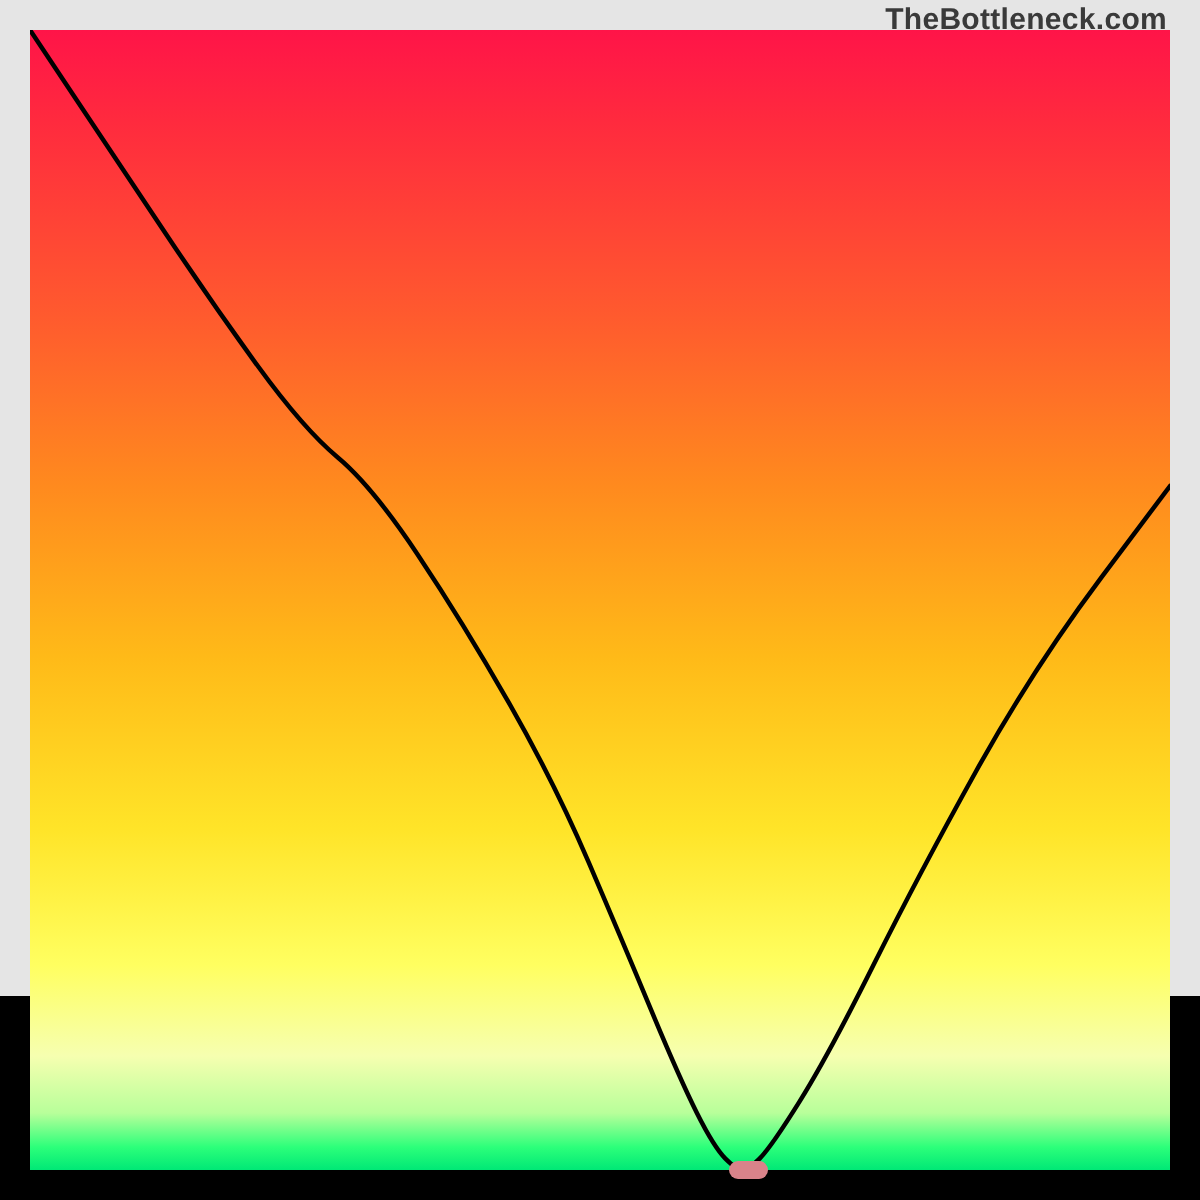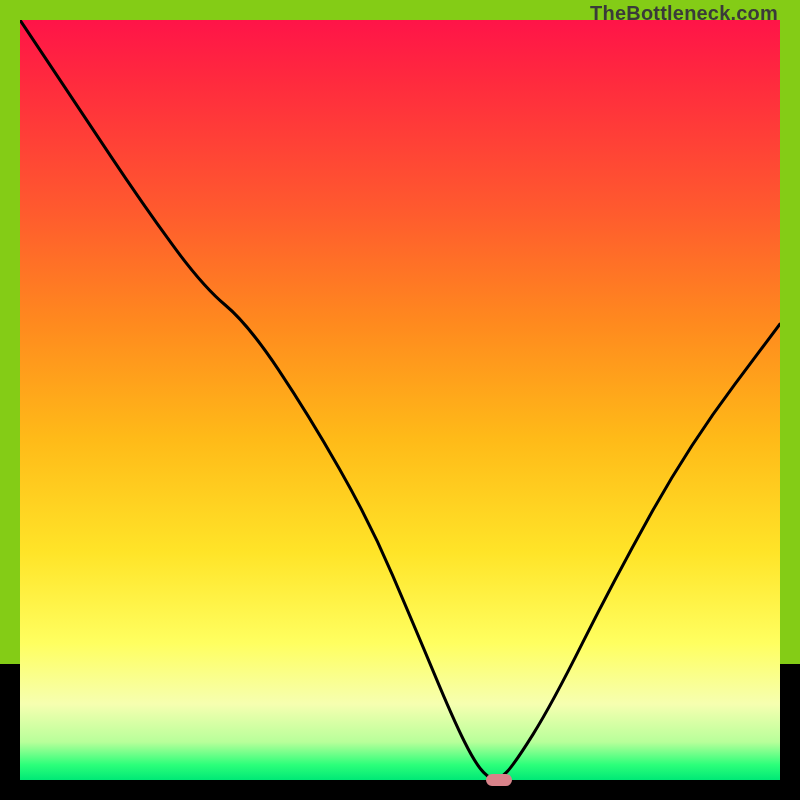--- a/index.html
+++ b/index.html
@@ -8,21 +8,21 @@
     width: 800px;
     height: 800px;
     background: #000;
     overflow: hidden;
     font-family: Arial, Helvetica, sans-serif;
   }
   .frame {
     position: relative;
     width: 800px;
     height: 664px;
-    background: #84cc16;
+    background: #e5e5e5;
   }
   .plot-area {
     position: absolute;
     left: 20px;
     top: 20px;
     width: 760px;
     height: 760px;
     
     background: linear-gradient(
       to bottom,

